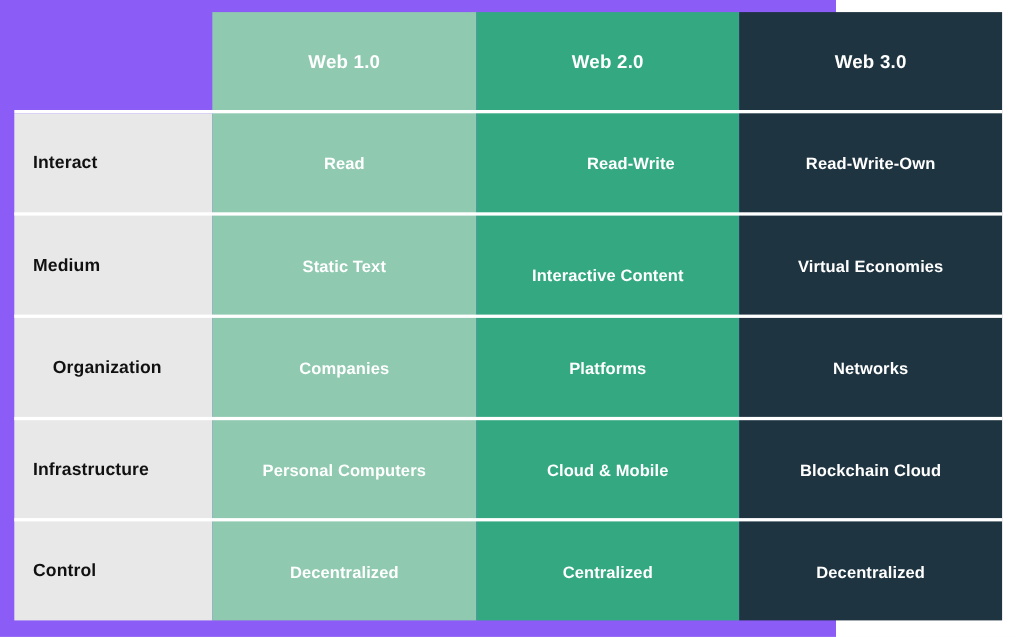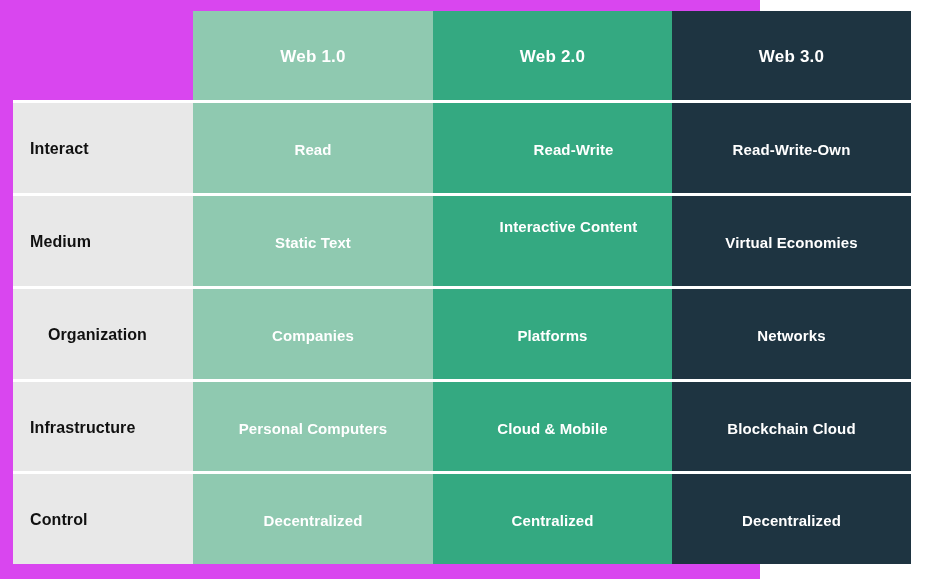--- a/index.html
+++ b/index.html
@@ -13,21 +13,21 @@
     height: 579px;
     overflow: hidden;
     font-family: "Liberation Sans", sans-serif;
     -webkit-font-smoothing: antialiased;
   }
 
   #comparison-table {
     position: relative;
     width: 760px;
     height: 579px;
-    background: #d946ef;
+    background: #8b5cf6;
   }
 
   
 
   .col {
     position: absolute;
     top: 11px;
     bottom: 15px;
   }
   .col-label  { left: 13px;  width: 180px; top: 103px; background: #e8e8e8; }
@@ -124,21 +124,21 @@
     <span class="cell-value">Read-Write-Own</span>
   </div>
 
   <div class="row-divider" style="top:193px;"></div>
   <div class="cell cell-label" style="top:196px;">
     <span>Medium</span>
   </div>
   <div class="cell cell-v1" style="top:196px;">
     <span class="cell-value">Static Text</span>
   </div>
-  <div class="cell cell-v2" style="top:180px;padding-left:16px;">
+  <div class="cell cell-v2" style="top:204px;">
     <span class="cell-value">Interactive Content</span>
   </div>
   <div class="cell cell-v3" style="top:196px;justify-content:center;">
     <span class="cell-value">Virtual Economies</span>
   </div>
 
   <div class="row-divider" style="top:286px;"></div>
   <div class="cell cell-label" style="top:289px;padding-left:35px;">
     <span>Organization</span>
   </div>

